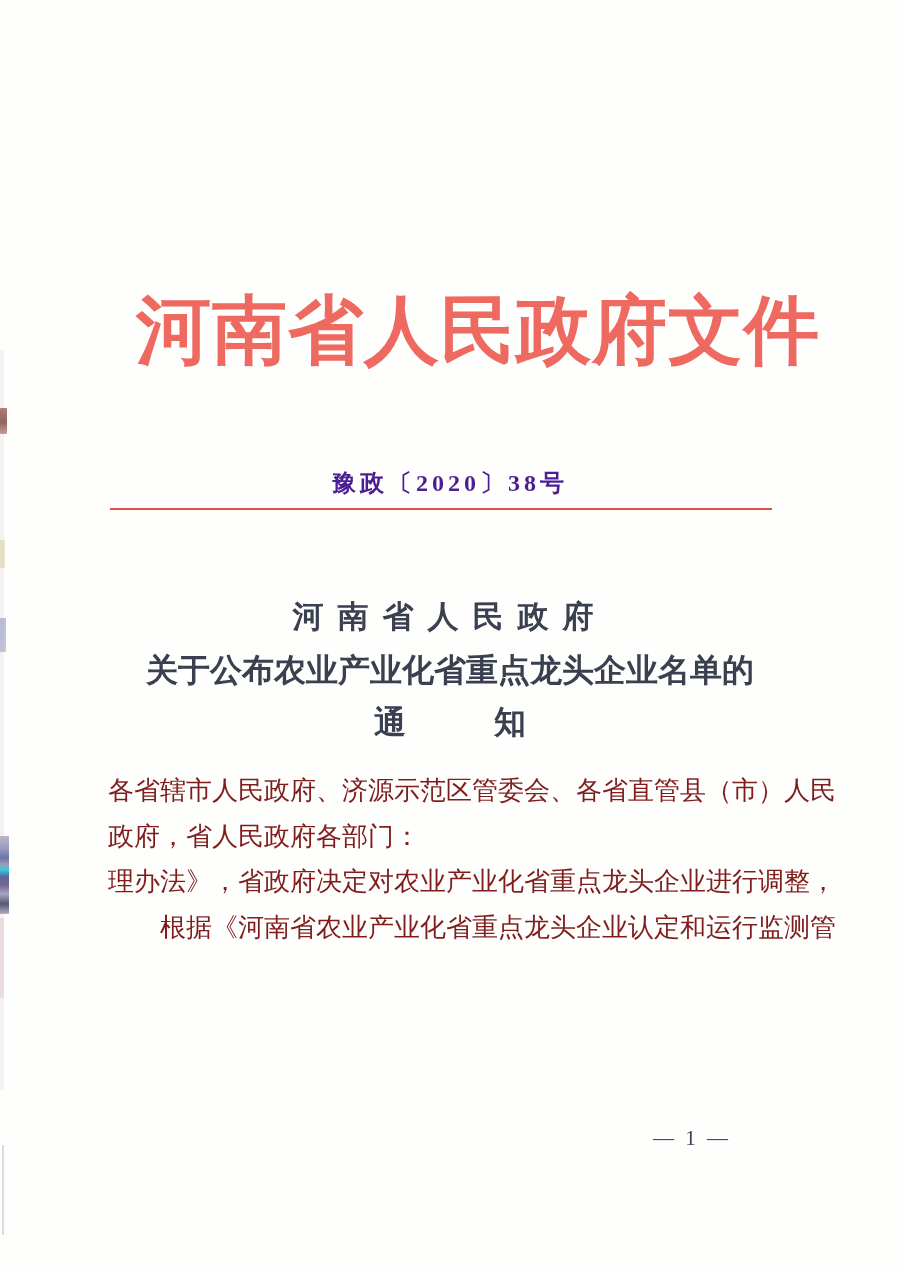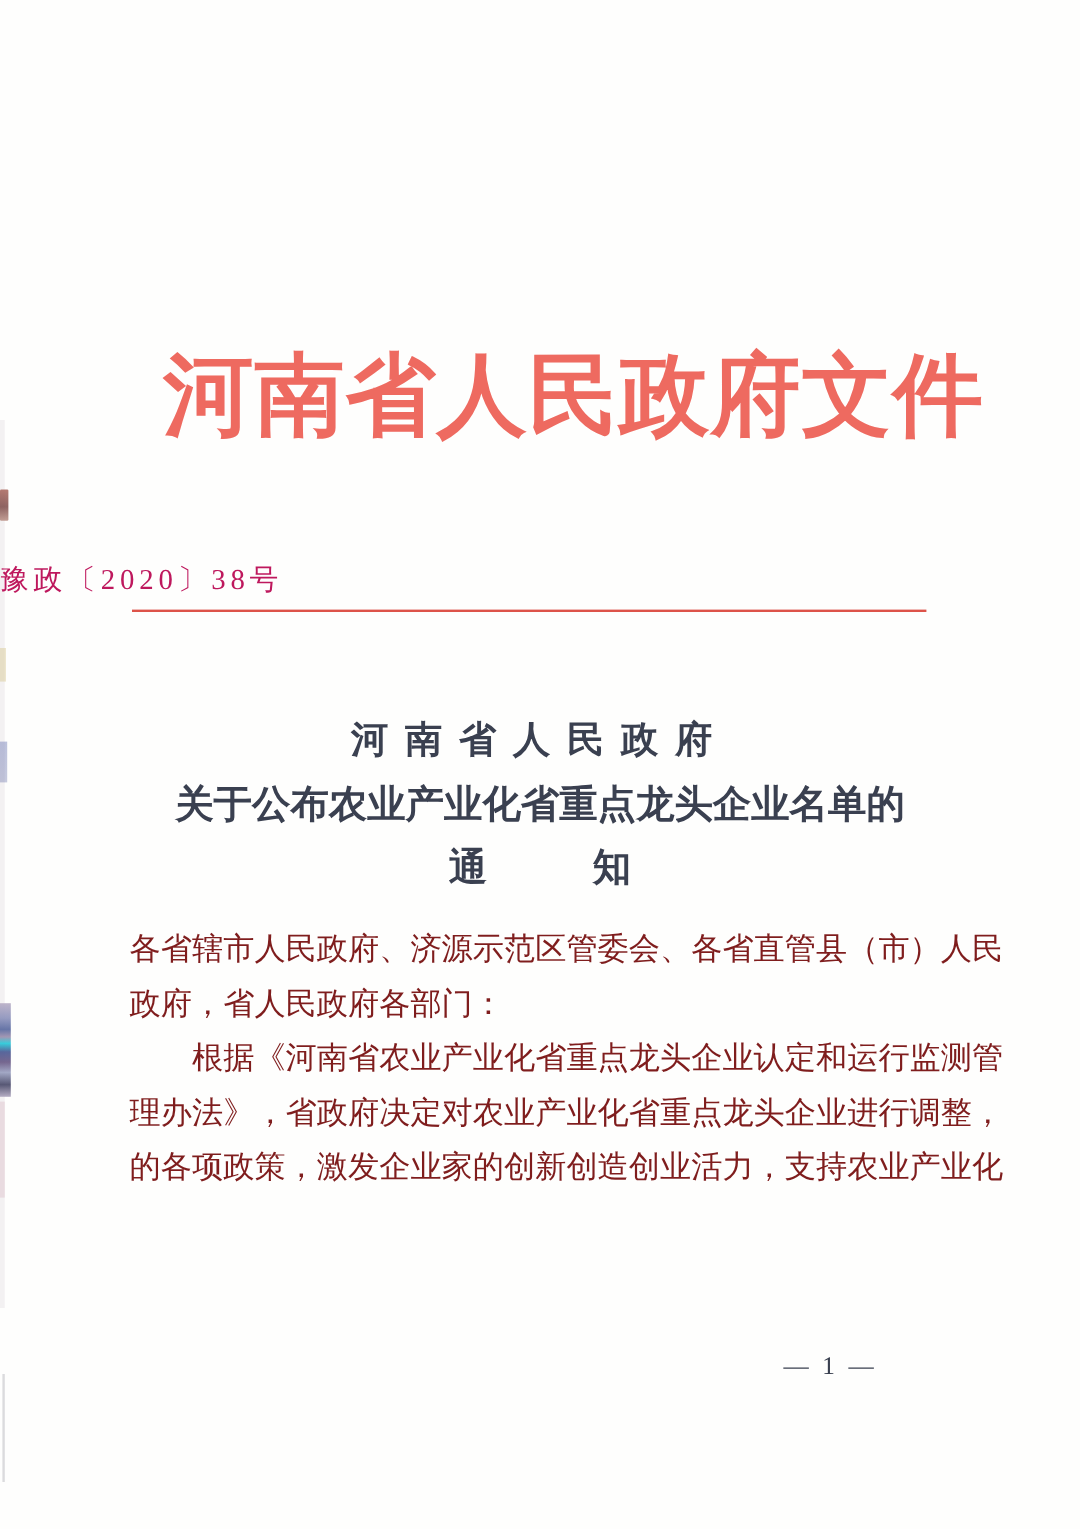--- a/index.html
+++ b/index.html
@@ -28,23 +28,25 @@
     white-space: nowrap;
     margin-left: 28px;
   }
 
   
   .doc-number {
     position: absolute;
     top: 467px;
     left: 0;
     width: 100%;
+    text-align: center;
     font-size: 24px;
     letter-spacing: 4px;
-    color: #be185d;
+    color: #4c1d95;
+    font-weight: bold;
   }
 
   
   .red-rule {
     position: absolute;
     top: 508px;
     left: 110px;
     width: 662px;
     height: 2px;
     background: #dd5349;
@@ -174,20 +176,19 @@
   <div class="title-gov">河南省人民政府</div>
   <div class="title-subject">关于公布农业产业化省重点龙头企业名单的</div>
   <div class="title-notice">
     <span>通</span>
     <span>知</span>
   </div>
 
   <div class="body-text">
     <div class="body-line">各省辖市人民政府、济源示范区管委会、各省直管县（市）人民</div>
     <div class="body-line no-justify">政府，省人民政府各部门：</div>
+    <div class="body-line">理办法》，省政府决定对农业产业化省重点龙头企业进行调整，</div>
     <div class="body-line indent">根据《河南省农业产业化省重点龙头企业认定和运行监测管</div>
-    <div class="body-line">理办法》，省政府决定对农业产业化省重点龙头企业进行调整，</div>
-    <div class="body-line">的各项政策，激发企业家的创新创造创业活力，支持农业产业化</div>
   </div>
 
   <div class="page-number">— 1 —</div>
 
 </div>
 
 </body></html>

